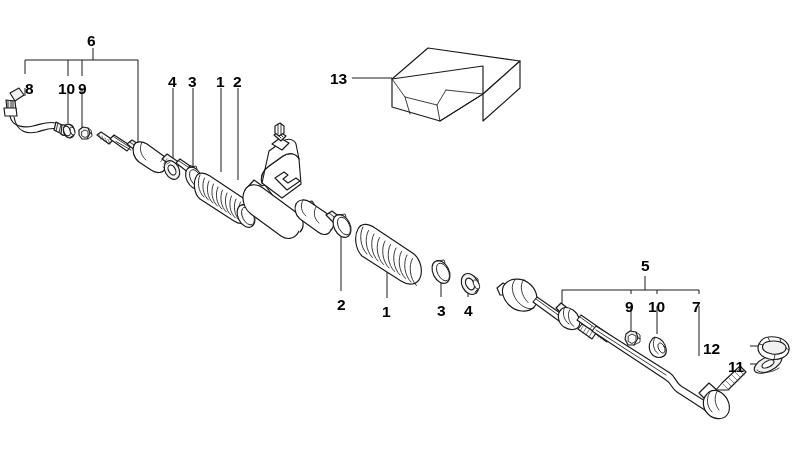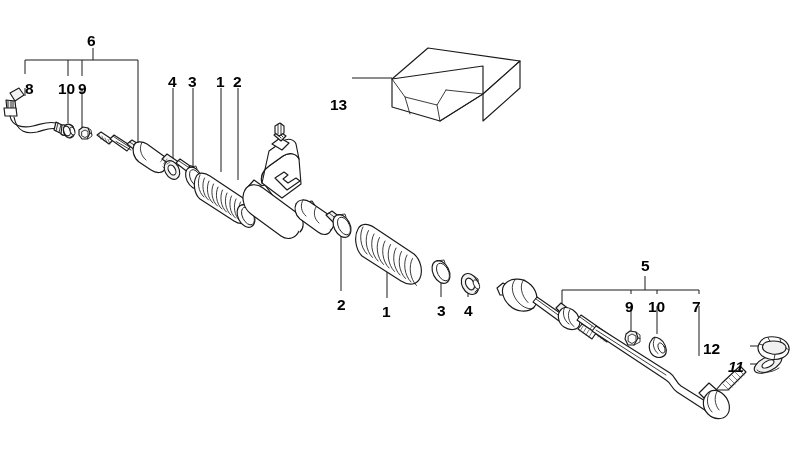--- a/index.html
+++ b/index.html
@@ -351,25 +351,25 @@
   </svg>
 
   <div class="callout" style="left:87px; top:33px;">6</div>
   <div class="callout" style="left:25px; top:81px;">8</div>
   <div class="callout" style="left:58px; top:81px;">10</div>
   <div class="callout" style="left:78px; top:81px;">9</div>
   <div class="callout" style="left:168px; top:74px;">4</div>
   <div class="callout" style="left:188px; top:74px;">3</div>
   <div class="callout" style="left:216px; top:74px;">1</div>
   <div class="callout" style="left:233px; top:74px;">2</div>
-  <div class="callout" style="left:330px; top:71px;margin-top:26px;">13</div>
+  <div class="callout" style="left:330px; top:71px;">13</div>
   <div class="callout" style="left:337px; top:297px;">2</div>
   <div class="callout" style="left:382px; top:304px;">1</div>
   <div class="callout" style="left:437px; top:303px;">3</div>
   <div class="callout" style="left:464px; top:303px;">4</div>
   <div class="callout" style="left:641px; top:258px;">5</div>
   <div class="callout" style="left:625px; top:299px;">9</div>
   <div class="callout" style="left:648px; top:299px;">10</div>
   <div class="callout" style="left:692px; top:299px;">7</div>
   <div class="callout" style="left:703px; top:341px;">12</div>
-  <div class="callout" style="left:728px; top:359px;font-style:italic;">11</div>
+  <div class="callout" style="left:728px; top:359px;">11</div>
 
 </div>
 
 </body></html>

